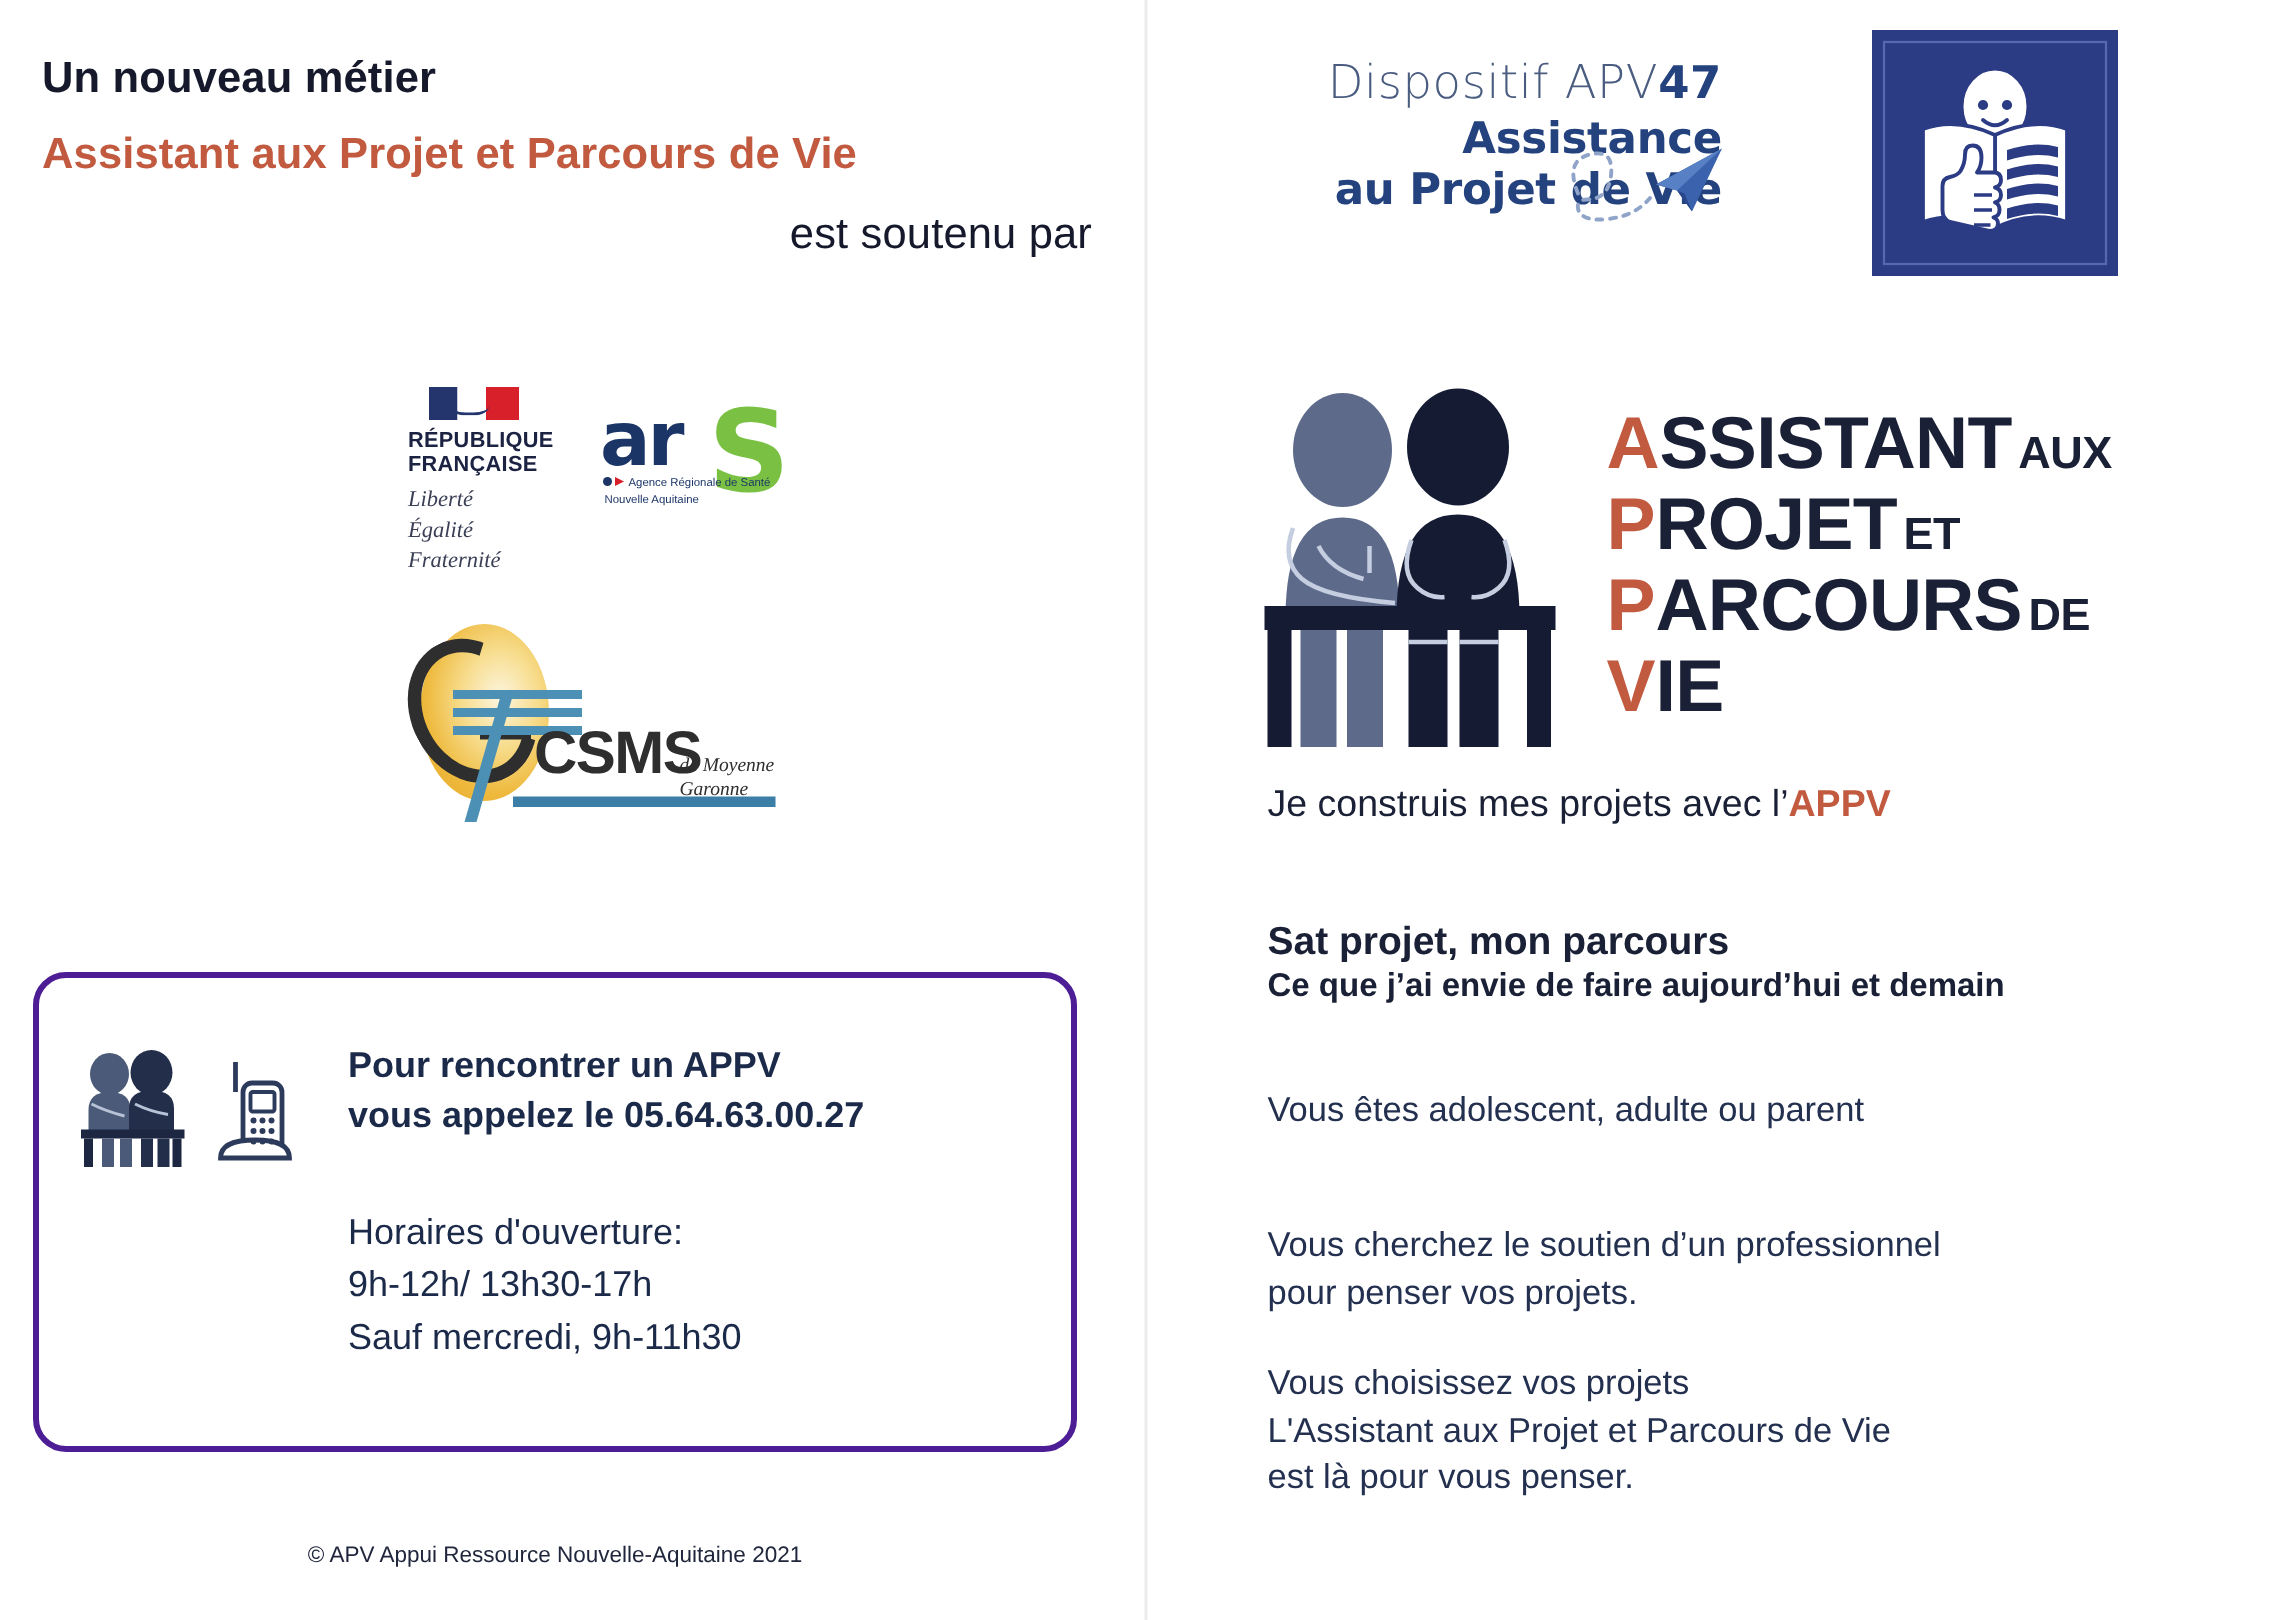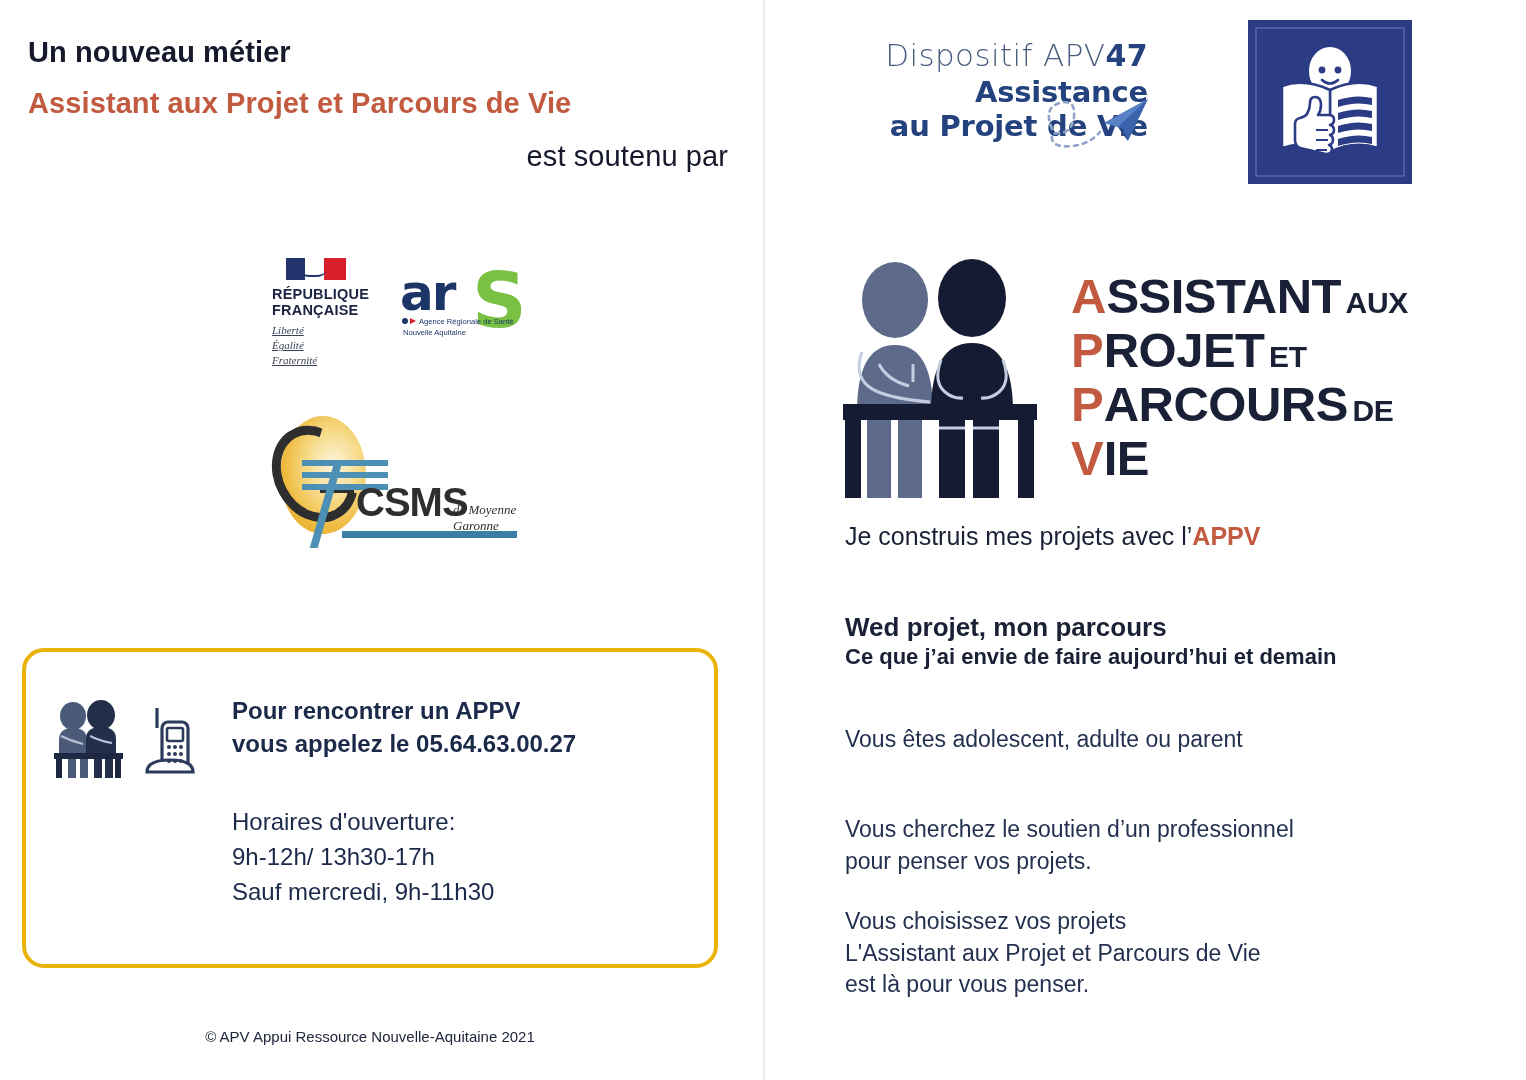--- a/index.html
+++ b/index.html
@@ -34,21 +34,21 @@
   
   .logos-row { position: absolute; left: 272px; top: 258px; width: 260px; height: 92px; }
 
   .rf-logo { position: absolute; left: 0; top: 0; width: 98px; }
   .rf-flag { width: 60px; height: 22px; position: relative; margin-left: 14px; }
   .rf-flag .band-b { position: absolute; left: 0; top: 0; width: 19px; height: 22px; background: #23356c; }
   .rf-flag .band-w { position: absolute; left: 19px; top: 0; width: 19px; height: 22px; background: #ffffff; }
   .rf-flag .band-r { position: absolute; left: 38px; top: 0; width: 22px; height: 22px; background: #d8202b; }
   .rf-flag .wave { position: absolute; left: 14px; top: 3px; width: 26px; height: 16px; border-bottom: 2px solid #23356c; border-radius: 0 0 40% 40%; }
   .rf-name { margin-top: 6px; font-size: 14.5px; font-weight: bold; color: #1b2242; line-height: 1.12; letter-spacing: .2px; }
-  .rf-motto { margin-top: 5px; font-family: "Liberation Serif", serif; font-style: italic; font-size: 11px; color: #3a3f55; line-height: 1.35; text-decoration: underline; }
+  .rf-motto { margin-top: 5px; font-family: "Liberation Serif", serif; font-style: italic; font-size: 15px; color: #3a3f55; line-height: 1.35; }
 
   .ars-logo { position: absolute; left: 128px; top: 6px; width: 120px; height: 86px; }
   .ars-ar { position: absolute; left: 0; top: 0; font-size: 50px; font-weight: bold; color: #1b3566; letter-spacing: -2px; font-family: "DejaVu Sans", sans-serif; }
   .ars-s { position: absolute; left: 72px; top: -8px; font-size: 76px; font-weight: bold; color: #7ac143; font-family: "DejaVu Sans", sans-serif; }
   .ars-sub { position: absolute; left: 2px; top: 52px; font-size: 7.6px; color: #1b3566; line-height: 1.45; width: 116px; }
   .ars-dot { display: inline-block; width: 6px; height: 6px; border-radius: 50%; background: #1b3566; margin-right: 2px; vertical-align: 0px; }
   .ars-tri { display: inline-block; width: 0; height: 0; border-left: 6px solid #d8202b; border-top: 3.5px solid transparent; border-bottom: 3.5px solid transparent; margin-right: 3px; vertical-align: 0px; }
 
   
   .csms-logo { position: absolute; left: 258px; top: 412px; width: 270px; height: 130px; }
@@ -70,21 +70,21 @@
   .csms-s3 { left: 44px; top: 72px; width: 86px; }
   .csms-diag { position: absolute; left: 64px; top: 50px; width: 8px; height: 86px; background: #4d90b5; transform: skewX(-16deg); }
   .csms-base { position: absolute; left: 84px; top: 119px; width: 175px; height: 7px; background: #3c7fa6; }
   .csms-text { position: absolute; left: 98px; top: 68px; font-size: 40px; font-weight: 600; color: #2e2e2e; letter-spacing: -1px; font-family: "Liberation Sans", sans-serif; }
   .csms-tag { position: absolute; left: 195px; top: 90px; font-size: 13px; font-style: italic; color: #2e2e2e; font-family: "Liberation Serif", serif; }
 
   
   .contact-box {
     position: absolute; left: 22px; top: 648px;
     width: 696px; height: 320px;
-    border: 4px solid #eab308;
+    border: 4px solid #4c1d95;
     border-radius: 22px;
     background: #ffffff;
   }
   .contact-icons { position: absolute; left: 26px; top: 48px; width: 155px; height: 80px; }
   .contact-text { position: absolute; left: 206px; top: 42px; width: 470px; }
   .c-bold { font-size: 24px; font-weight: bold; color: #1c2a4a; line-height: 1.38; }
   .c-reg { font-size: 24px; color: #1c2a4a; line-height: 1.46; }
   .c-gap { height: 44px; }
 
   .footer-note {
@@ -307,21 +307,21 @@
       </div>
       <div class="ac-line">
         <span class="ac-first">V</span><span class="ac-big">IE</span>
       </div>
     </div>
 
     <div class="r-text r-lead">
       <span>Je construis mes projets avec l’</span><b>APPV</b>
     </div>
 
-    <div class="r-text r-h1">Wed projet, mon parcours</div>
+    <div class="r-text r-h1">Sat projet, mon parcours</div>
     <div class="r-text r-h2">Ce que j’ai envie de faire aujourd’hui et demain</div>
 
     <div class="r-text r-p1">
       <div class="r-p">Vous êtes adolescent, adulte ou parent</div>
     </div>
     <div class="r-text r-p2">
       <div class="r-p">Vous cherchez le soutien d’un professionnel</div>
       <div class="r-p">pour penser vos projets.</div>
     </div>
     <div class="r-text r-p3">

